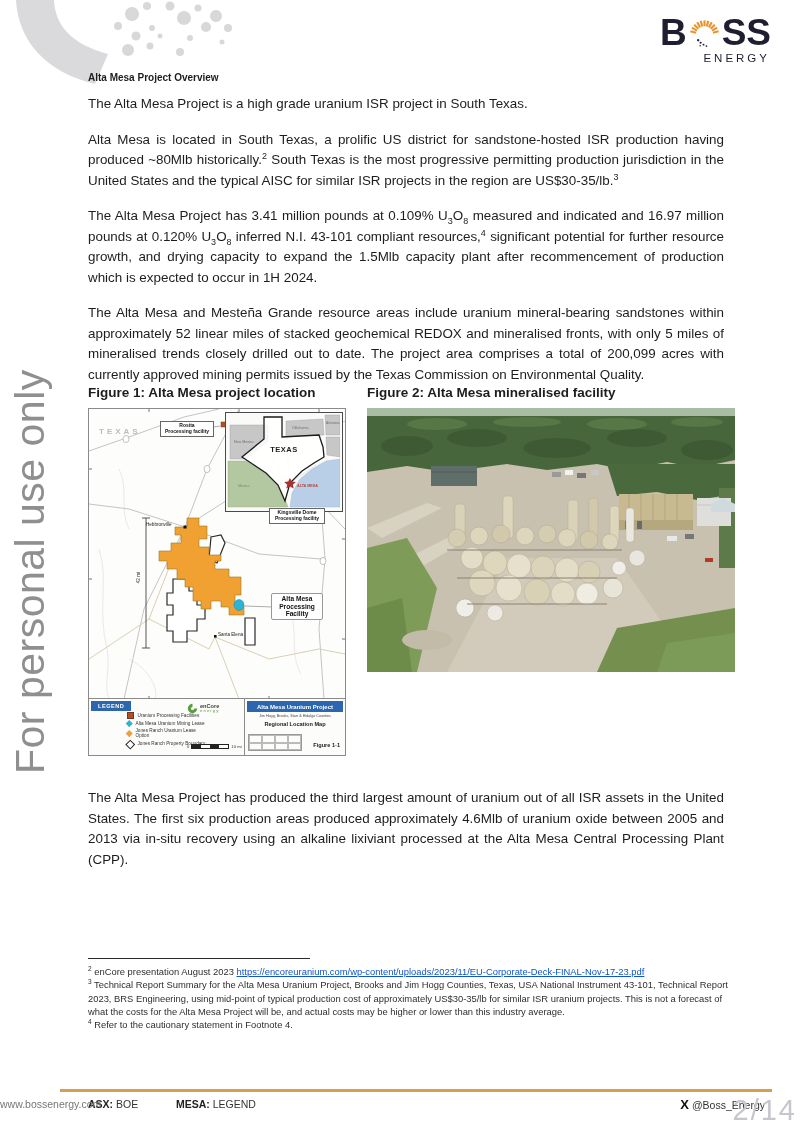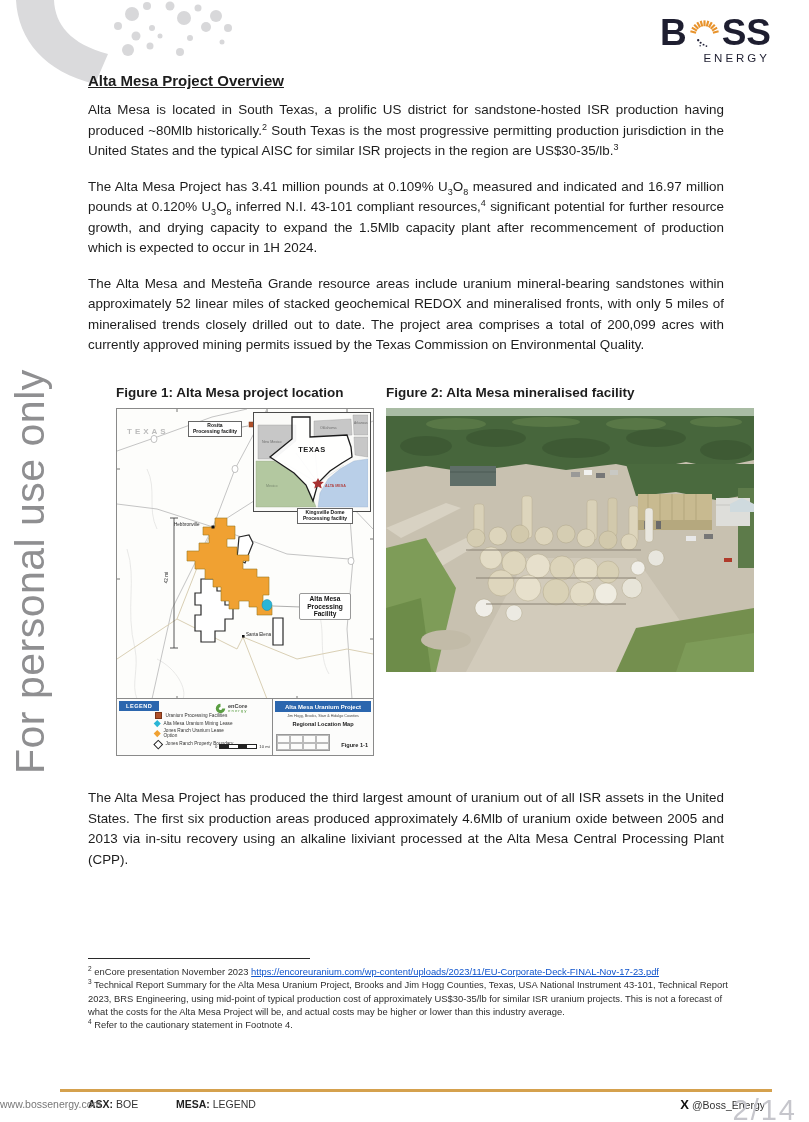--- a/index.html
+++ b/index.html
@@ -10,27 +10,27 @@
   .boss-logo{position:absolute;right:38px;top:14px;width:140px;text-align:right;}
   .boss-word{display:flex;align-items:center;justify-content:flex-end;
              font-weight:700;font-size:37px;letter-spacing:0px;color:#1e1e30;line-height:1;}
   .boss-word .sun{margin:0 1px;}
   .boss-sub{font-size:11.5px;letter-spacing:3px;color:#1e1e30;margin-top:1px;margin-right:1px;}
   
   .watermark{position:absolute;left:8px;top:774px;transform-origin:0 0;transform:rotate(-90deg);
              font-size:41px;color:#8f8f91;white-space:nowrap;line-height:1.1;letter-spacing:0.5px;}
   
   .article{position:absolute;left:88px;top:72px;width:636px;}
-  .doc-title{font-size:15px;font-weight:700;margin:0 0 11px 0;text-decoration:underline;}
+  .doc-title{font-size:10px;font-weight:700;margin:0 0 11px 0;}
   .para{font-size:13.4px;line-height:1.53;text-align:justify;margin:0 0 15px 0;}
   .para.first{text-align:left;}
   sup.fnref{font-size:9px;vertical-align:super;line-height:0;}
   sub.chem{font-size:9px;vertical-align:sub;line-height:0;}
   
-  .figures{position:absolute;left:88px;top:385px;display:flex;gap:12px;margin-left:28px;}
+  .figures{position:absolute;left:88px;top:385px;display:flex;gap:21px;}
   .figcol{display:flex;flex-direction:column;}
   .figcap{font-size:13.5px;font-weight:700;margin:0 0 8px 0;}
   
   .map{position:relative;width:256px;height:346px;border:1px solid #8a8a8a;background:#fdfdfb;}
   .map svg.map-art{position:absolute;left:0;top:0;}
   .map-label{position:absolute;z-index:3;}
   .lbl-texas{left:10px;top:18px;font-size:8px;font-weight:700;letter-spacing:3px;color:#bcbcbc;}
   .callout{background:#ffffff;border:0.5px solid #666;text-align:center;font-weight:700;
            color:#111;line-height:1.15;padding:1px 2px;}
   .lbl-rosita{left:71px;top:12px;width:48px;font-size:5px;}
@@ -152,20 +152,21 @@
       </svg>
       <span>SS</span>
     </div>
     <div class="boss-sub">ENERGY</div>
   </div>
 
   <div class="watermark">For personal use only</div>
 
   <div class="article">
     <h1 class="doc-title">Alta Mesa Project Overview</h1>
+    <p class="para first"><span>The Alta Mesa Project is a high grade uranium ISR project in South Texas.</span></p>
     <p class="para"><span>Alta Mesa is located in South Texas, a prolific US district for sandstone-hosted ISR production having produced ~80Mlb historically.</span><sup class="fnref">2</sup><span> South Texas is the most progressive permitting production jurisdiction in the United States and the typical AISC for similar ISR projects in the region are US$30-35/lb.</span><sup class="fnref">3</sup></p>
     <p class="para"><span>The Alta Mesa Project has 3.41 million pounds at 0.109% U</span><sub class="chem">3</sub><span>O</span><sub class="chem">8</sub><span> measured and indicated and 16.97 million pounds at 0.120% U</span><sub class="chem">3</sub><span>O</span><sub class="chem">8</sub><span> inferred N.I. 43-101 compliant resources,</span><sup class="fnref">4</sup><span> significant potential for further resource growth, and drying capacity to expand the 1.5Mlb capacity plant after recommencement of production which is expected to occur in 1H 2024.</span></p>
     <p class="para"><span>The Alta Mesa and Mesteña Grande resource areas include uranium mineral-bearing sandstones within approximately 52 linear miles of stacked geochemical REDOX and mineralised fronts, with only 5 miles of mineralised trends closely drilled out to date. The project area comprises a total of 200,099 acres with currently approved mining permits issued by the Texas Commission on Environmental Quality.</span></p>
   </div>
 
   <div class="figures">
 
     <div class="figcol">
       <div class="figcap">Figure 1: Alta Mesa project location</div>
 
@@ -453,21 +454,21 @@
       </svg>
     </div>
   </div>
 
   <div class="article" style="top:788px">
     <p class="para"><span>The Alta Mesa Project has produced the third largest amount of uranium out of all ISR assets in the United States. The first six production areas produced approximately 4.6Mlb of uranium oxide between 2005 and 2013 via in-situ recovery using an alkaline lixiviant processed at the Alta Mesa Central Processing Plant (CPP).</span></p>
   </div>
 
   <div class="footnotes">
     <div class="fn-rule"></div>
-    <div class="fn"><sup class="fn-s">2</sup><span> enCore presentation November 2023 </span><a href="#">https://encoreuranium.com/wp-content/uploads/2023/11/EU-Corporate-Deck-FINAL-Nov-17-23.pdf</a></div>
+    <div class="fn"><sup class="fn-s">2</sup><span> enCore presentation August 2023 </span><a href="#">https://encoreuranium.com/wp-content/uploads/2023/11/EU-Corporate-Deck-FINAL-Nov-17-23.pdf</a></div>
     <div class="fn"><sup class="fn-s">3</sup><span> Technical Report Summary for the Alta Mesa Uranium Project, Brooks and Jim Hogg Counties, Texas, USA National Instrument 43-101, Technical Report 2023, BRS Engineering, using mid-point of typical production cost of approximately US$30-35/lb for similar ISR uranium projects. This is not a forecast of what the costs for the Alta Mesa Project will be, and actual costs may be higher or lower than this industry average.</span></div>
     <div class="fn"><sup class="fn-s">4</sup><span> Refer to the cautionary statement in Footnote 4.</span></div>
   </div>
 
   <div class="footer-rule"></div>
   <div class="footer">
     <span class="f-asx"><span class="f-bold">ASX:</span> <span>BOE</span></span>
     <span class="f-otcqx"><span class="f-bold">MESA:</span> <span>LEGEND</span></span>
     <span class="f-web">www.bossenergy.com</span>
     <span class="f-x">

